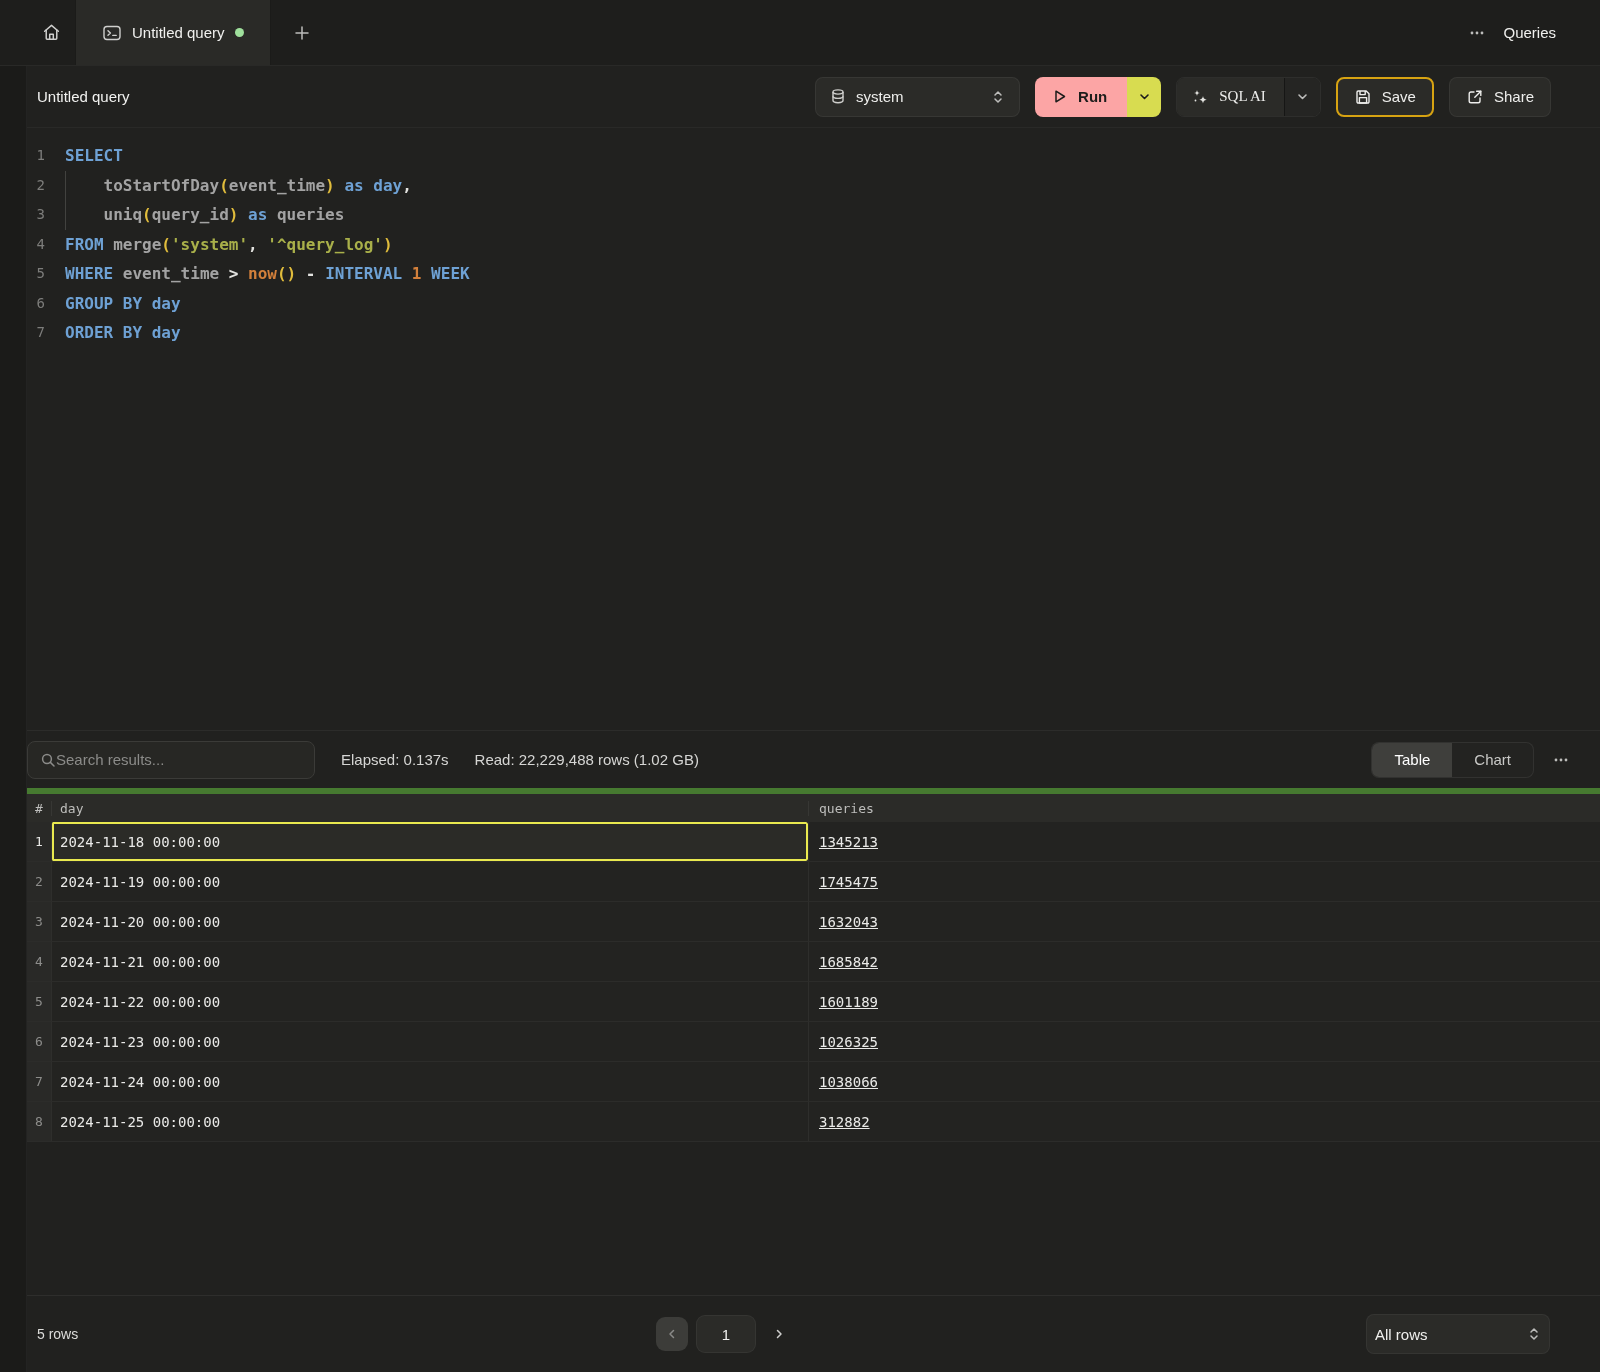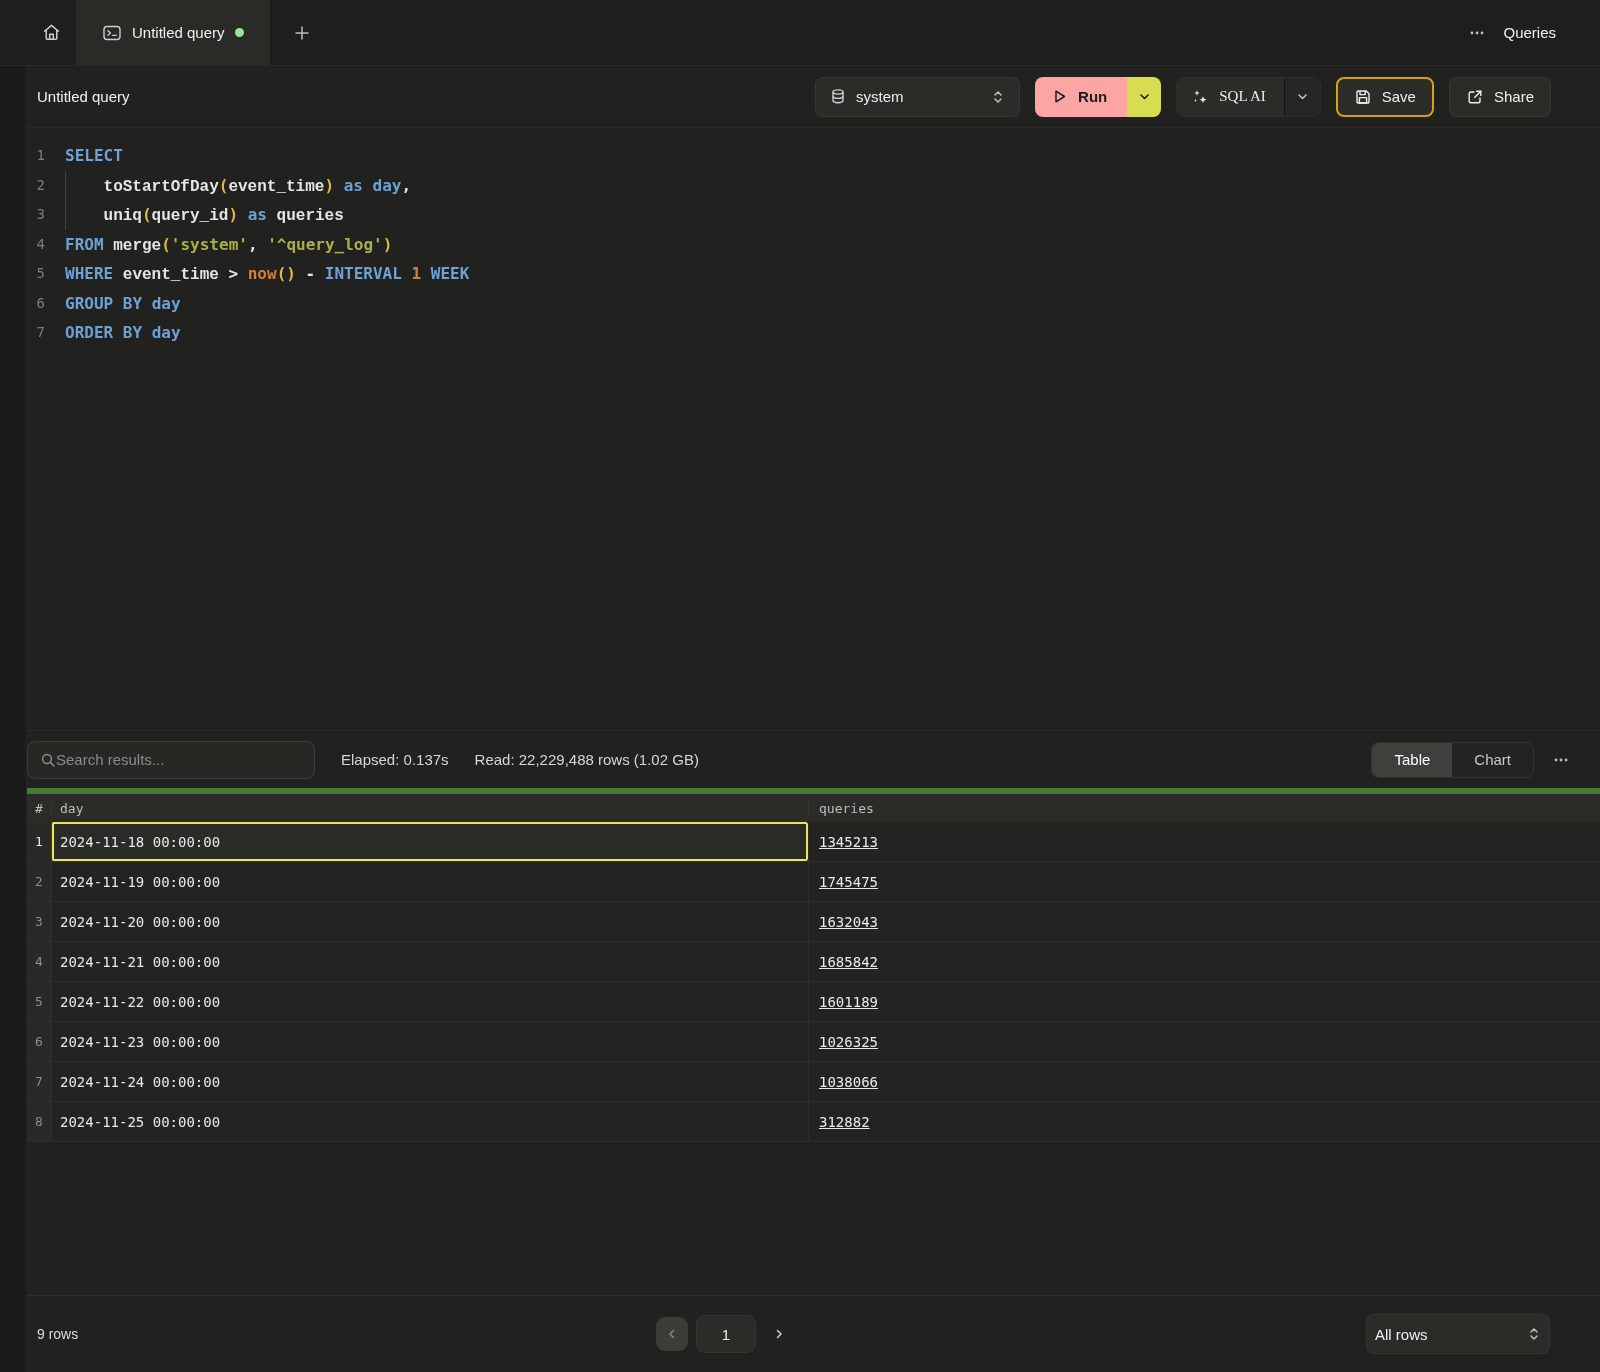--- a/index.html
+++ b/index.html
@@ -45,21 +45,21 @@
   .save-btn { border:2px solid #d7a312; }
 
   
   .editor { height:602px; padding-top:13px; font-family:"DejaVu Sans Mono", monospace;
     font-size:16px; cursor:text; }
   .code-line { display:flex; height:29.5px; line-height:29.5px; position:relative; padding-left:27px; }
   .line-num { width:18px; text-align:right; color:#7d7d7b; font-size:14px; flex:none; }
   .line-code { margin-left:20px; white-space:pre; font-weight:600; color:#e3e3e0; position:relative; }
   .code-line.has-guide .line-code::before { content:""; position:absolute; left:0; top:0; bottom:0;
     border-left:1px solid #42423f; }
-  .tk-kw { color:#6ea1d4;margin-top:48px; } .tk-fn { color:#e5e5e5;font-family:Liberation Mono, monospace; } .tk-pa { color:#e0bc3c; }
+  .tk-kw { color:#6ea1d4;margin-top:48px; } .tk-fn { color:#a3a3a3; } .tk-pa { color:#e0bc3c; }
   .tk-st { color:#a9b04a; } .tk-nu { color:#d3803b; } .tk-pl { color:#e3e3e0; }
 
   
   .results-toolbar { height:58px; display:flex; align-items:center; padding:0 30px 0 27px;
     border-top:1px solid rgba(255,255,255,0.05); gap:26px; }
   .search-box { width:288px; height:38px; background:#272724; border:1px solid #3b3b38;
     border-radius:8px; display:flex; align-items:center; padding:0 12px; }
   .search-box input { background:transparent; border:none; outline:none; color:#e8e8e6;
     font-size:15px; width:100%; font-family:"Liberation Sans", sans-serif; }
   .search-box input::placeholder { color:#8b8b89; }
@@ -336,21 +336,21 @@
       </div>
       <div class="trow">
         <div class="cell cell-n">8</div>
         <div class="cell cell-day">2024-11-25 00:00:00</div>
         <div class="cell cell-q">312882</div>
       </div>
     </div>
   <div class="tbl-filler"></div>
 
   <div class="footer">
-    <span class="rowcount">9 rows</span>
+    <span class="rowcount">5 rows</span>
     <div class="pagination">
       <div class="pg-prev">
         <span>
           <svg width="12" height="12" viewBox="0 0 12 12" fill="none" stroke="#8a8a88" stroke-width="1.5" stroke-linecap="round" stroke-linejoin="round">
             <path d="M7.5 2.5 L4 6 L7.5 9.5"></path>
           </svg>
         </span>
       </div>
       <div class="pg-current">1</div>
       <div class="pg-next">

